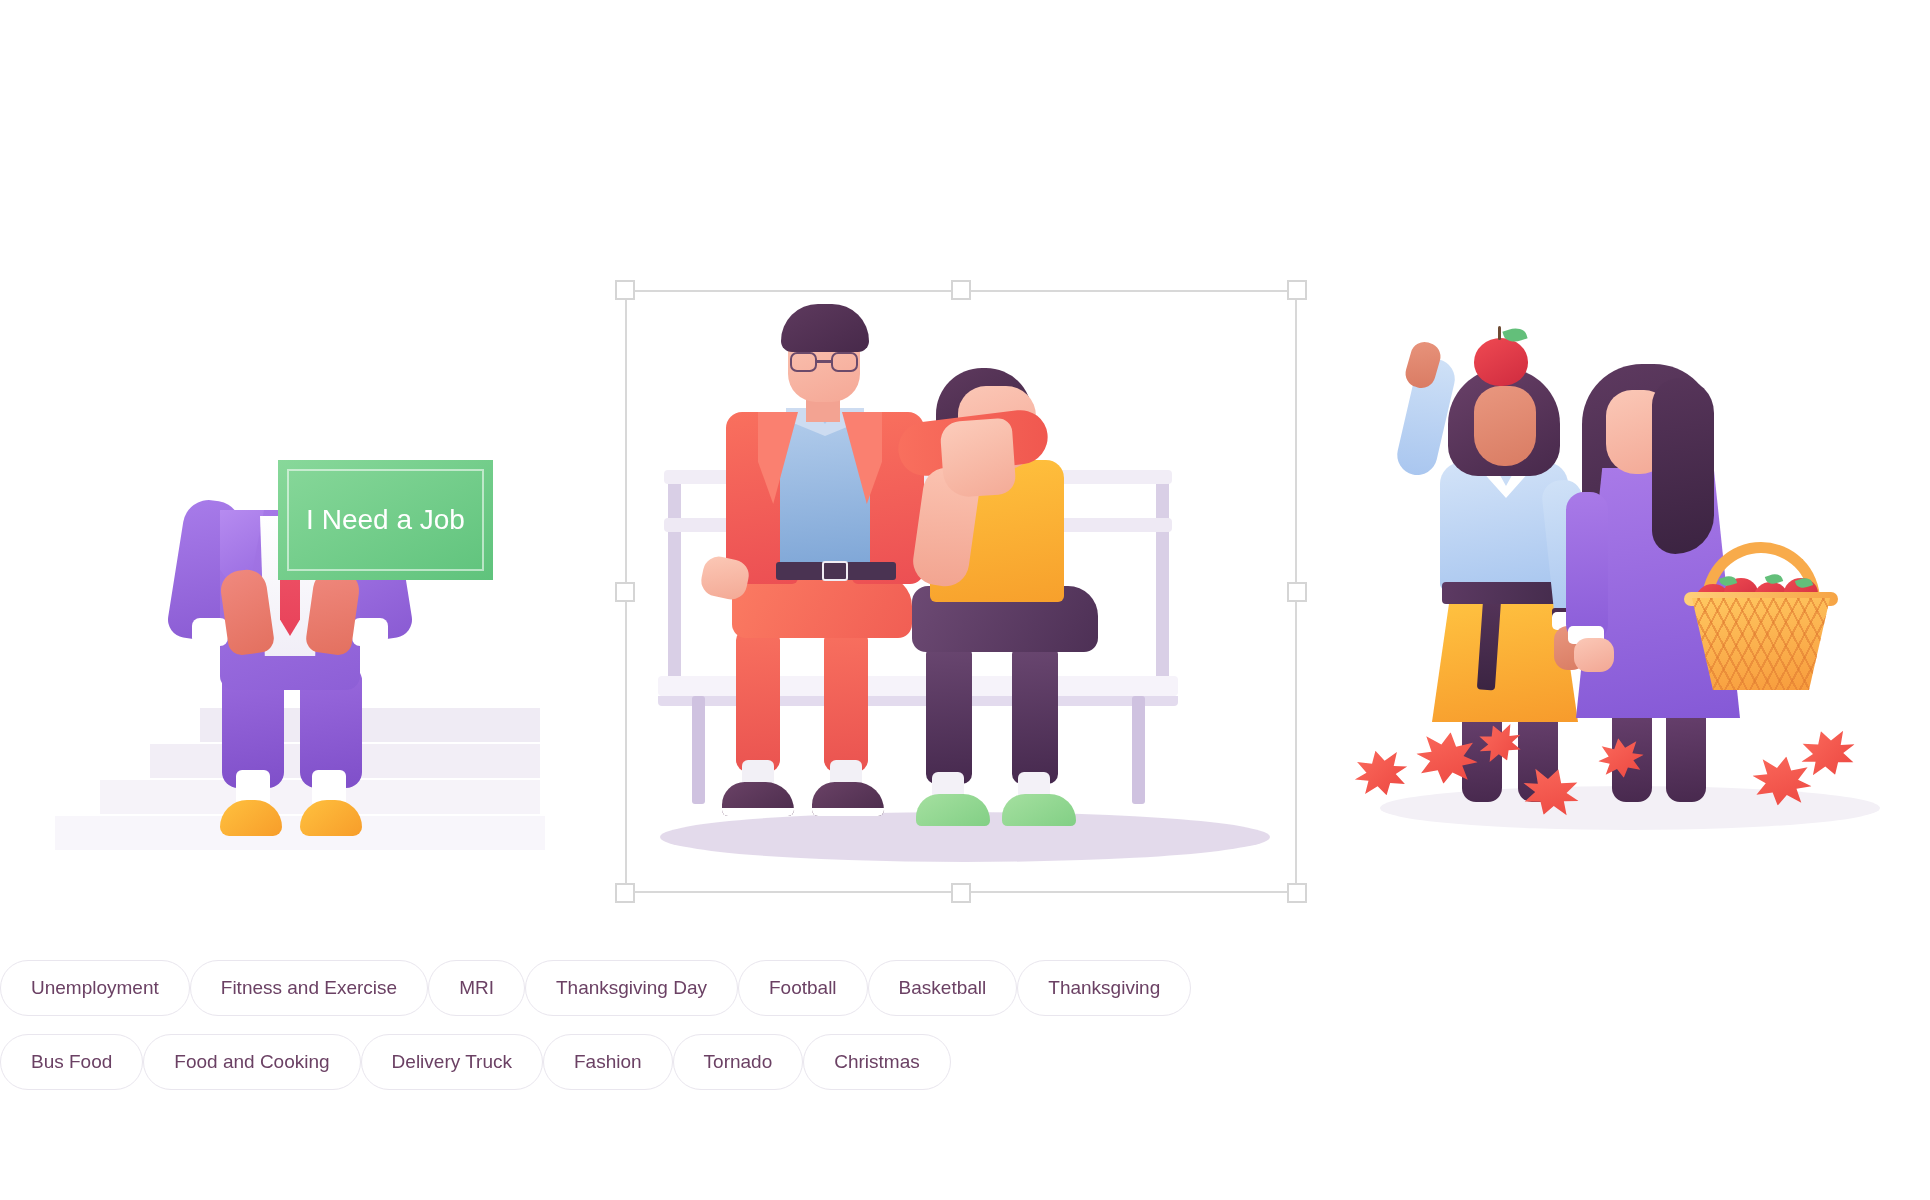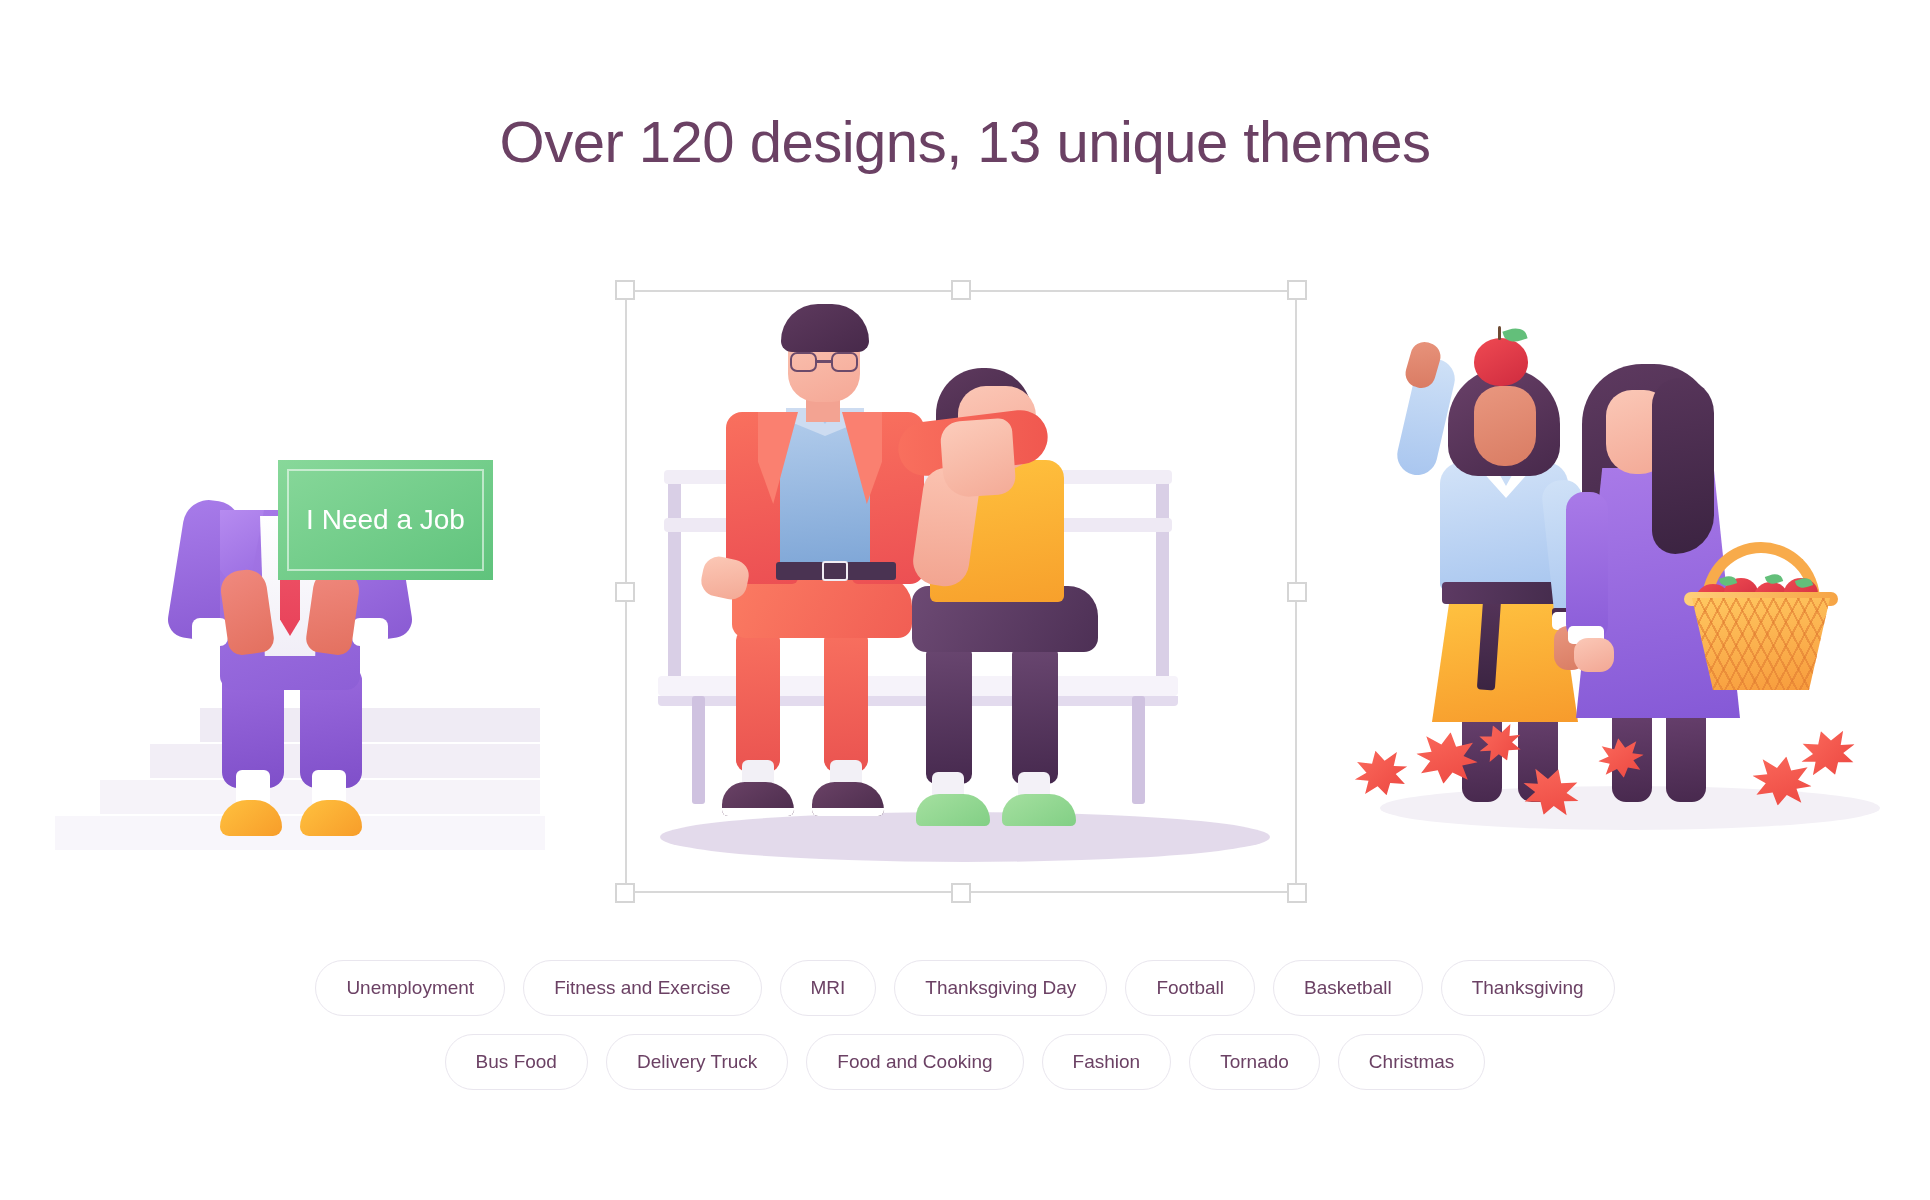--- a/index.html
+++ b/index.html
@@ -277,34 +277,33 @@
   .leaf.lf1 { left:-16px; top:400px; transform:rotate(-14deg); }
   .leaf.lf2 { left:46px;  top:382px; transform:rotate(8deg); width:62px; height:52px;}
   .leaf.lf3 { left:108px; top:374px; transform:rotate(-22deg); width:44px; height:38px;}
   .leaf.lf4 { left:152px; top:418px; transform:rotate(18deg); width:58px; height:48px;}
   .leaf.lf5 { left:228px; top:388px; transform:rotate(-8deg); width:46px; height:40px;}
   .leaf.lf6 { left:382px; top:406px; transform:rotate(10deg); width:60px; height:50px;}
   .leaf.lf7 { left:430px; top:380px; transform:rotate(-18deg); width:56px; height:46px;}
 
   
   .tag-rows { position:absolute; left:0; top:960px; width:1930px; }
-  .tag-row { display:flex; justify-content:center; gap:18px; margin-bottom:18px; }
+  .tag-row { display:flex; margin-bottom:18px; }
   .tag-pill {
     height:56px; padding:0 30px; display:flex; align-items:center; justify-content:center;
     border:1.5px solid #e9e6ee; border-radius:28px; background:#fff;
     color:#6b4164; font-size:19px; white-space:nowrap;
     font-family:"Liberation Sans", sans-serif;
   }
 </style>
 </head>
 <body>
 
 <div id="stage">
 
-  <div class="page-title">Over 120 designs, 13 unique themes</div>
 
   <div class="illus" id="illus-unemployment">
     <div class="steps">
       <div class="step s1"></div>
         <div class="step s2"></div>
       <div class="step s3"></div>
         <div class="step s4"></div>
     </div>
     <div class="u-body">
       <div class="u-armL"></div>
@@ -483,21 +482,21 @@
         <div class="tag-pill">Unemployment</div>
         <div class="tag-pill">Fitness and Exercise</div>
         <div class="tag-pill">MRI</div>
         <div class="tag-pill">Thanksgiving Day</div>
         <div class="tag-pill">Football</div>
         <div class="tag-pill">Basketball</div>
         <div class="tag-pill">Thanksgiving</div>
       </div>
     <div class="tag-row" id="tag-row-2">
         <div class="tag-pill">Bus Food</div>
+        <div class="tag-pill">Food and Cooking</div>
         <div class="tag-pill">Delivery Truck</div>
-        <div class="tag-pill">Food and Cooking</div>
         <div class="tag-pill">Fashion</div>
         <div class="tag-pill">Tornado</div>
         <div class="tag-pill">Christmas</div>
       </div>
   </div>
 
 </div>
 
 </body></html>

